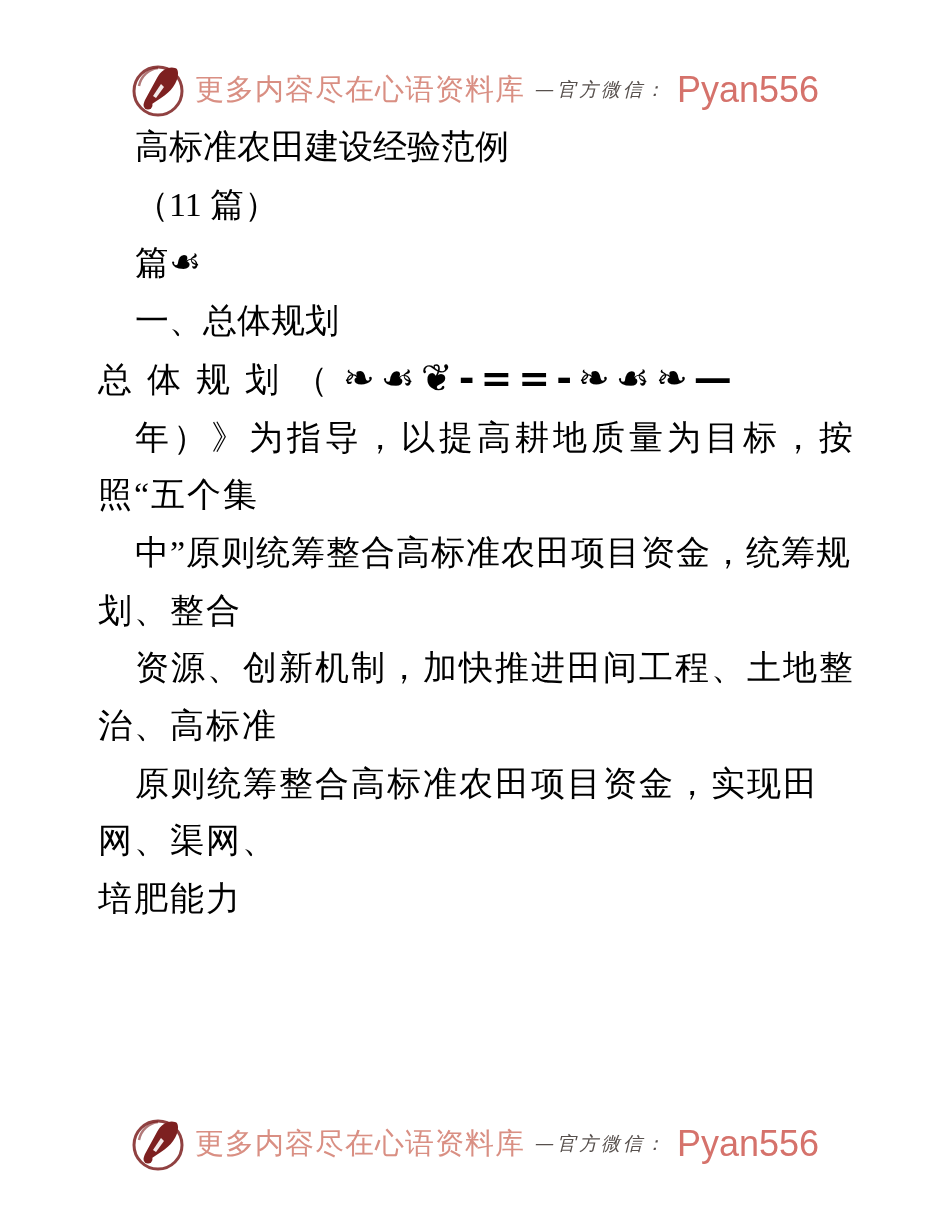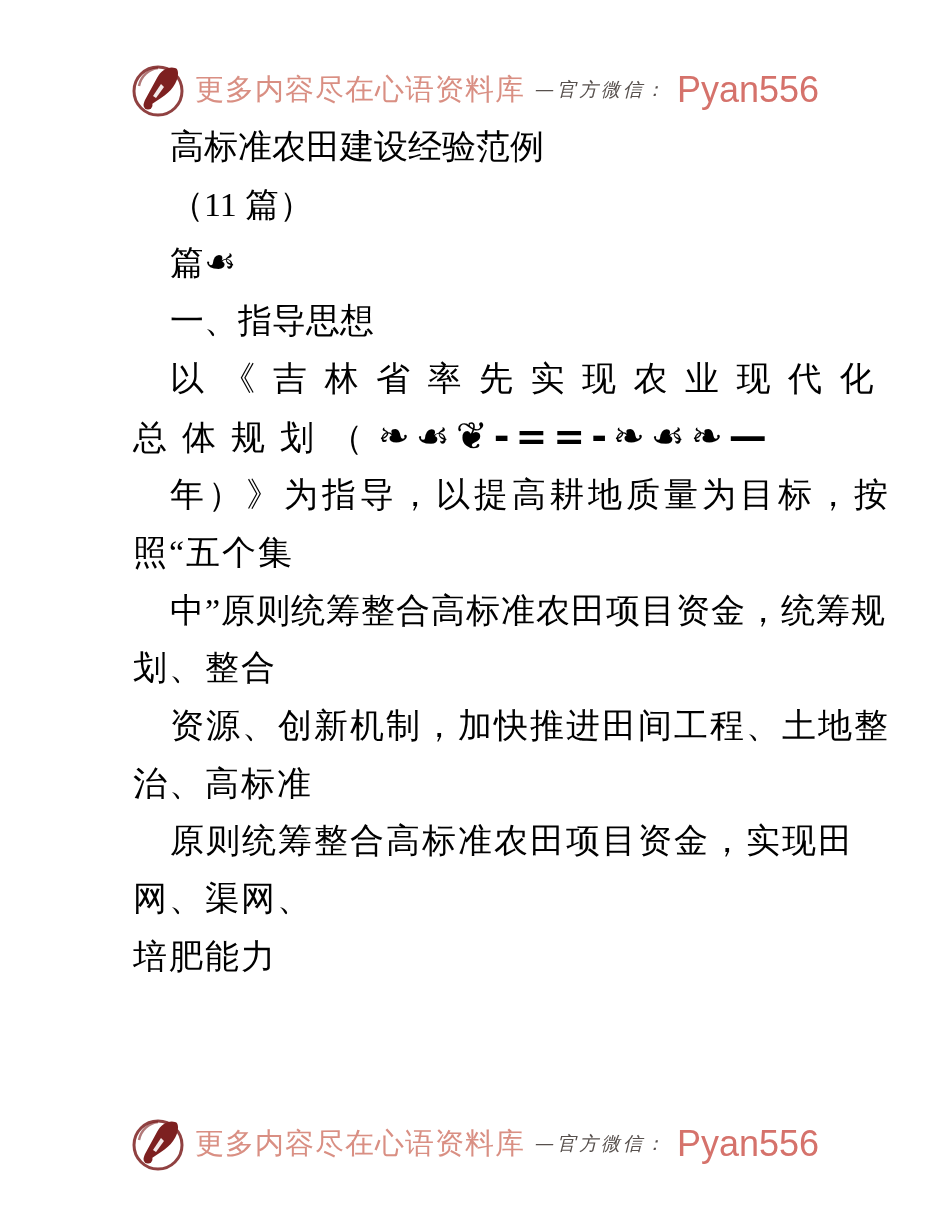--- a/index.html
+++ b/index.html
@@ -49,21 +49,20 @@
     font-family: "Liberation Sans", "DejaVu Sans", sans-serif;
   }
   
   .doc {
     position: absolute;
     left: 98px;
     top: 118px;
     width: 770px;
     font-size: 34px;
     line-height: 57.7px;
-    margin-left: 35px;
   }
   .line { white-space: nowrap; }
   .indent { padding-left: 37px; }
   .ls1  { letter-spacing: 1px; }
   .ls2  { letter-spacing: 2px; }
   .ls4  { letter-spacing: 4px; }
   .ls15 { letter-spacing: 15px; }
   .ls17 { letter-spacing: 17.5px; }
   .ornament {
     font-family: "DejaVu Sans", sans-serif;
@@ -91,23 +90,22 @@
   </svg>
   <span class="brand-text" style="color:#d98f83">更多内容尽在心语资料库</span>
     <span class="brand-sep-label" style="color:#57504d">—官方微信：</span>
     <span class="brand-id" style="color:#d5726b">Pyan556</span>
 </div>
 
 <div class="doc">
   <div class="line indent">高标准农田建设经验范例</div>
   <div class="line indent">（11 篇）</div>
   <div class="line indent"><span>篇</span><span class="ornament">☙</span></div>
-  <div class="line indent">一、指导思想</div>
+  <div class="line indent">一、总体规划</div>
 
-  <div class="line indent ls17">以《吉林省率先实现农业现代化</div>
 
   <div class="line"><span class="ls15">总体规划（</span><span class="ornament-inline">❧☙❦-==-❧☙❧—</span></div>
 
   <div class="line indent ls4">年）》为指导，以提高耕地质量为目标，按</div>
   <div class="line ls2">照“五个集</div>
   <div class="line indent ls1">中”原则统筹整合高标准农田项目资金，统筹规</div>
   <div class="line ls2">划、整合</div>
   <div class="line indent ls2">资源、创新机制，加快推进田间工程、土地整</div>
   <div class="line ls2">治、高标准</div>
   <div class="line indent ls2">原则统筹整合高标准农田项目资金，实现田</div>

